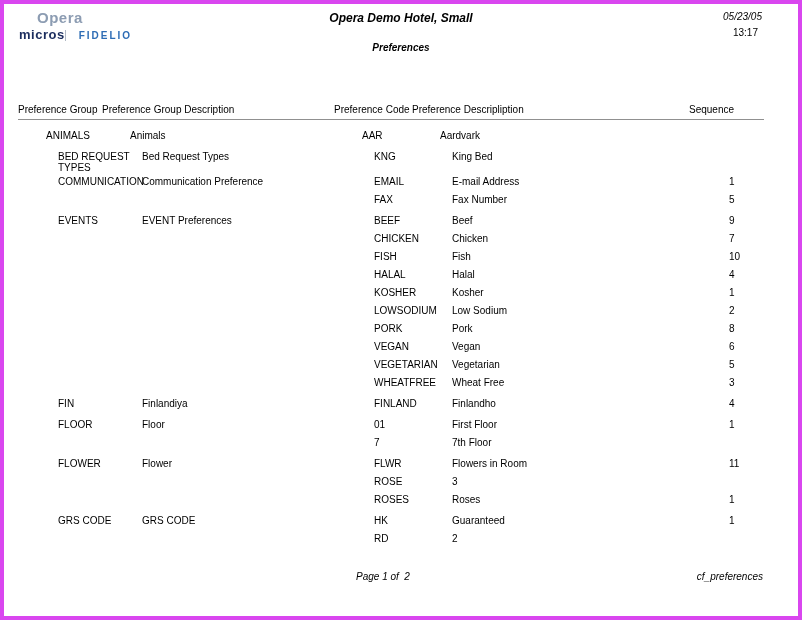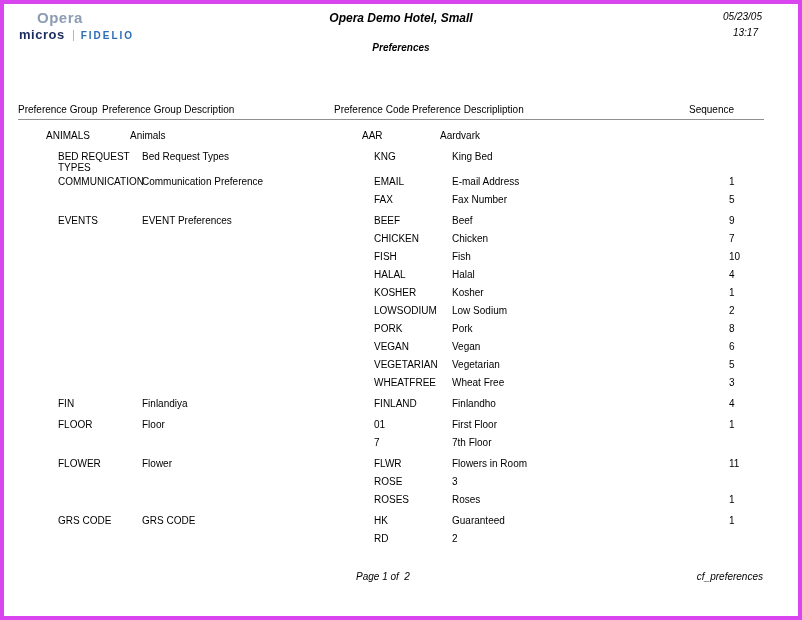--- a/index.html
+++ b/index.html
@@ -30,33 +30,33 @@
     font-size: 13px;
     color: #1b2d5e;
     letter-spacing: 0.5px;
   }
   .fidelio-text {
     font-size: 10px;
     font-weight: bold;
     color: #2e6db5;
     letter-spacing: 2px;
     border-left: 1px solid #b0b8c4;
-    margin-left: 8px;
-    padding-left: 7px;
+    margin-left: 0;
+    padding-left: 13px;
   }
   .title {
     position: absolute; top: 7px; left: 0; width: 100%;
     text-align: center; font-size: 12px; font-weight: bold; font-style: italic;
   }
   .subtitle {
     position: absolute; top: 38px; left: 0; width: 100%;
     text-align: center; font-size: 10px; font-weight: bold; font-style: italic;
   }
   .date { position: absolute; top: 7px; right: 36px; font-size: 10px; font-style: italic; }
-  .time { position: absolute; top: 23px; right: 40px; font-size: 10px; font-style: italic; }
+  .time { position: absolute; top: 23px; right: 40px; font-size: 10px; }
 
   
   .table { position: absolute; top: 100px; left: 0; right: 0; }
   .row {
     display: grid;
     grid-template-columns: 84px 232px 78px 277px 70px;
     padding-left: 14px;
     font-size: 10px;
     line-height: 11px;
     align-items: start;

